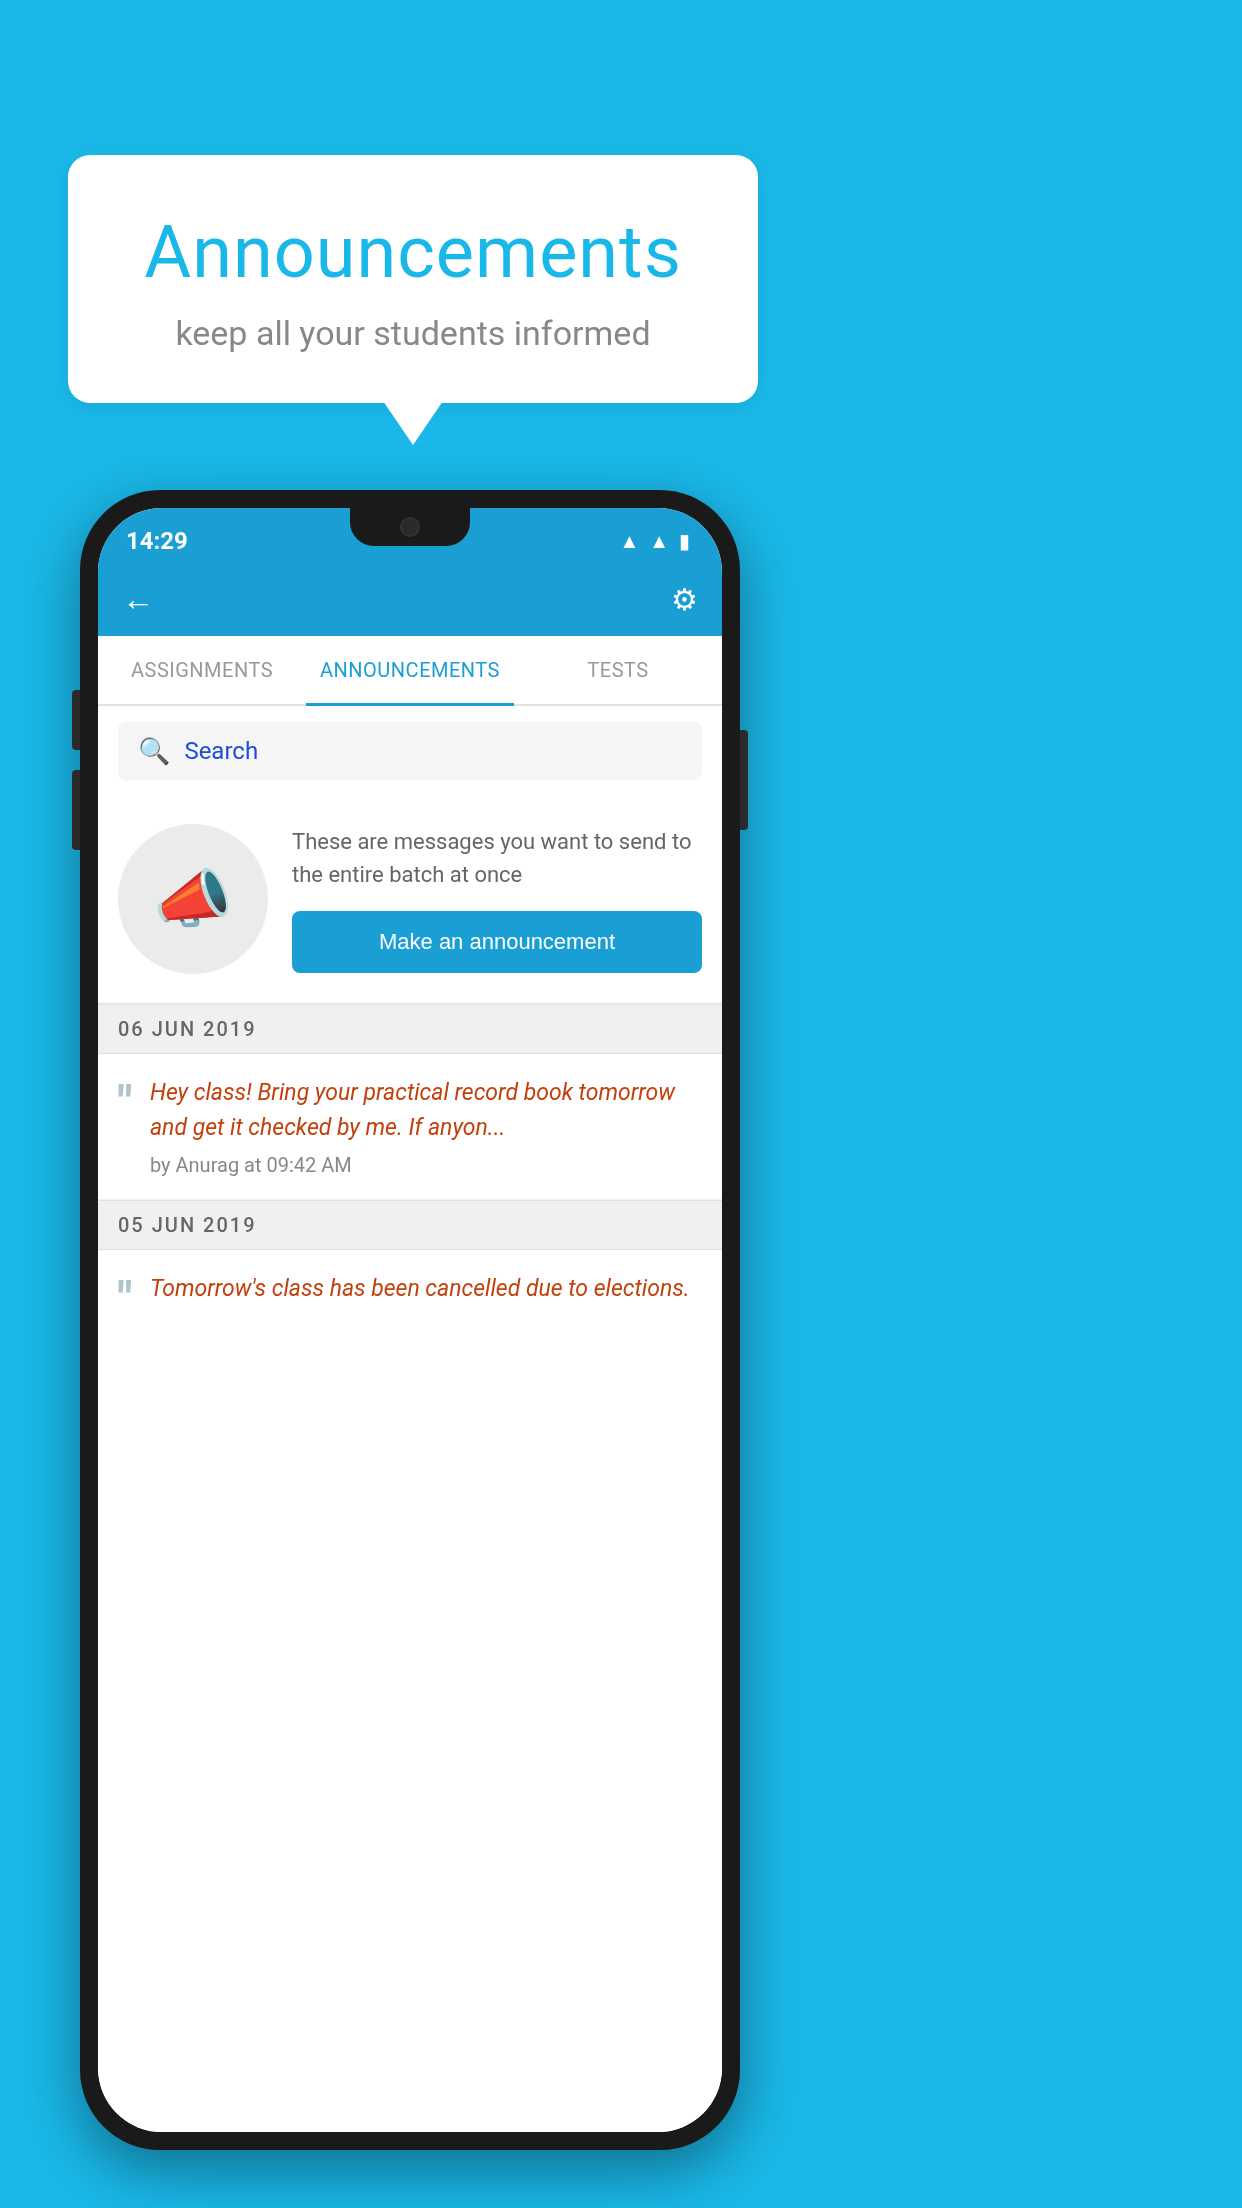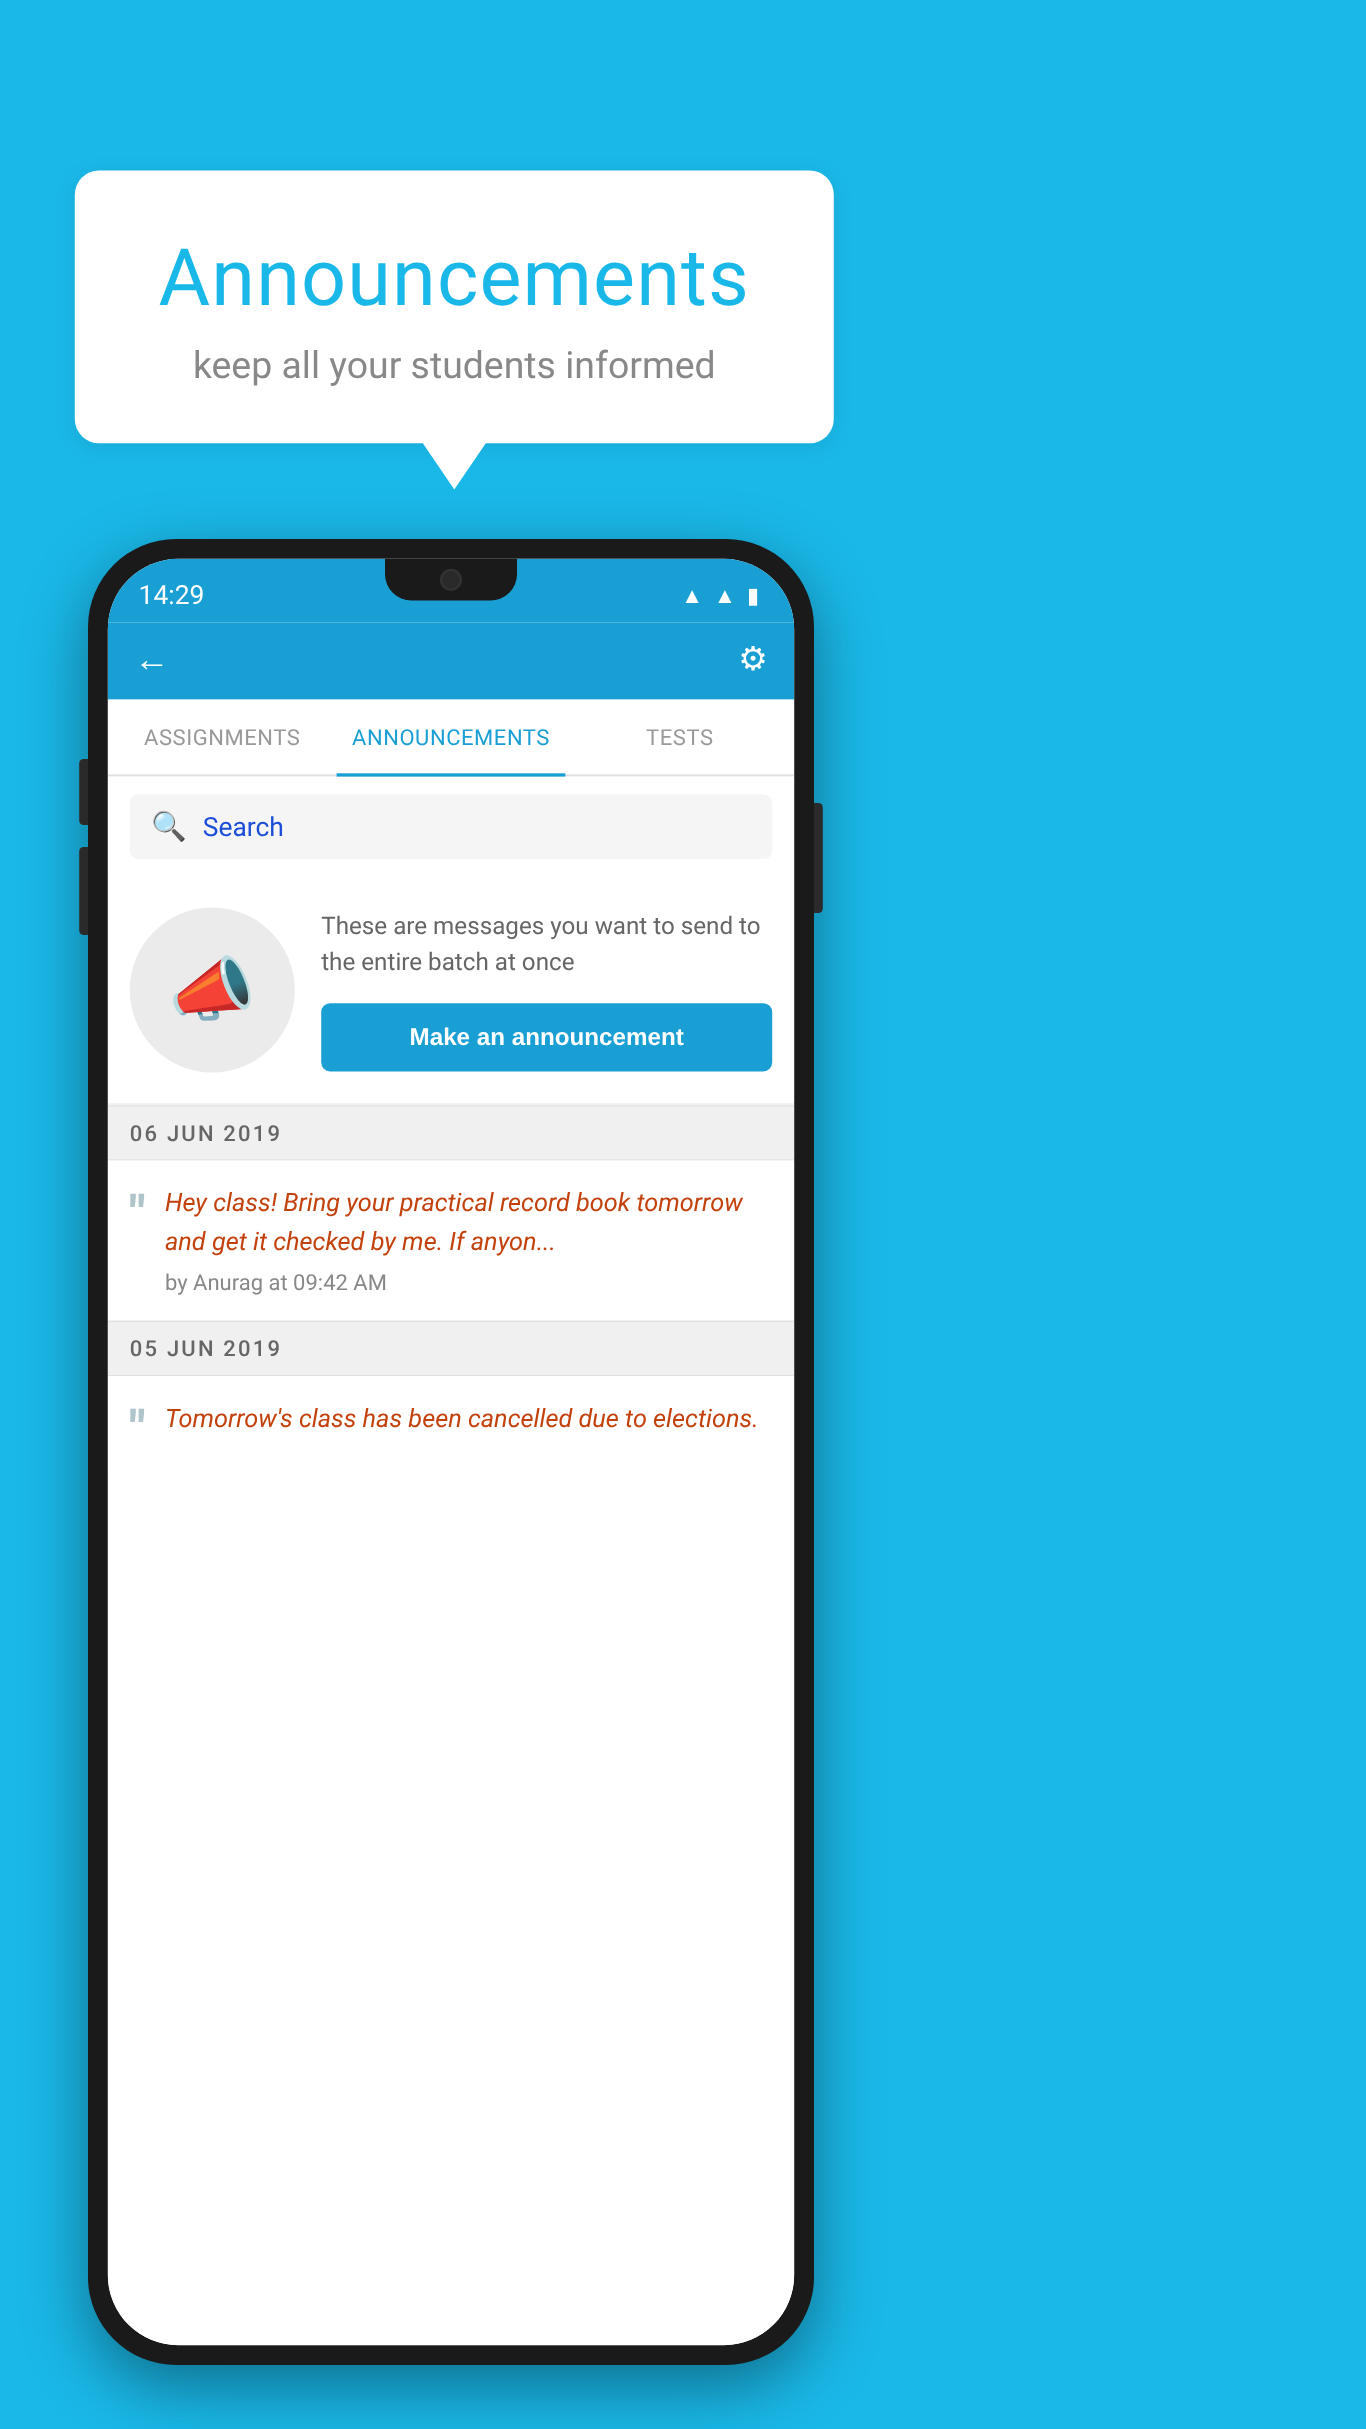--- a/index.html
+++ b/index.html
@@ -147,21 +147,21 @@
       align-items: center;
       justify-content: space-between;
       padding: 0 32px 0 28px;
       flex-shrink: 0;
       padding-top: 8px;
     }
 
     .status-time {
       color: white;
       font-size: 24px;
-      font-weight: 400;
+      font-weight: 700;
     }
 
     .status-icons {
       display: flex;
       align-items: center;
       gap: 10px;
     }
 
     .status-icon {
       color: white;
@@ -307,21 +307,21 @@
       margin-bottom: 20px;
     }
 
     .make-announcement-btn {
       background: #1a9fd4;
       color: white;
       border: none;
       border-radius: 8px;
       padding: 18px 28px;
       font-size: 22px;
-      font-weight: 700;
+      font-weight: 400;
       cursor: pointer;
       width: 100%;
     }
 
     
     .date-separator {
       background: #f0f0f0;
       padding: 12px 20px;
       font-size: 20px;
       color: #666;

